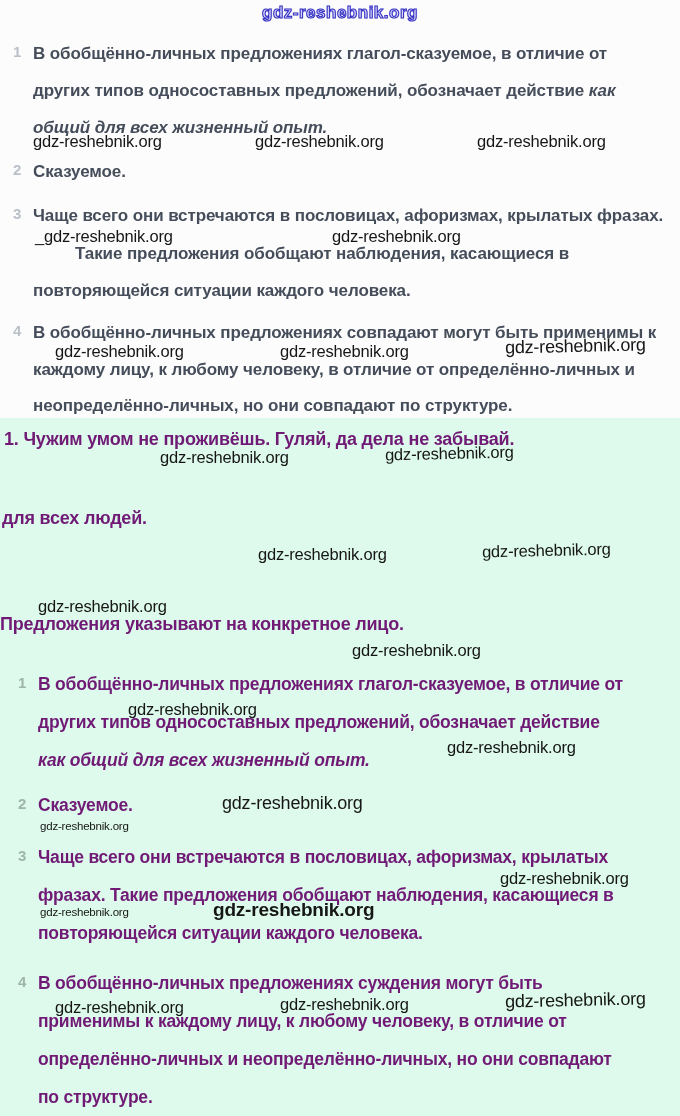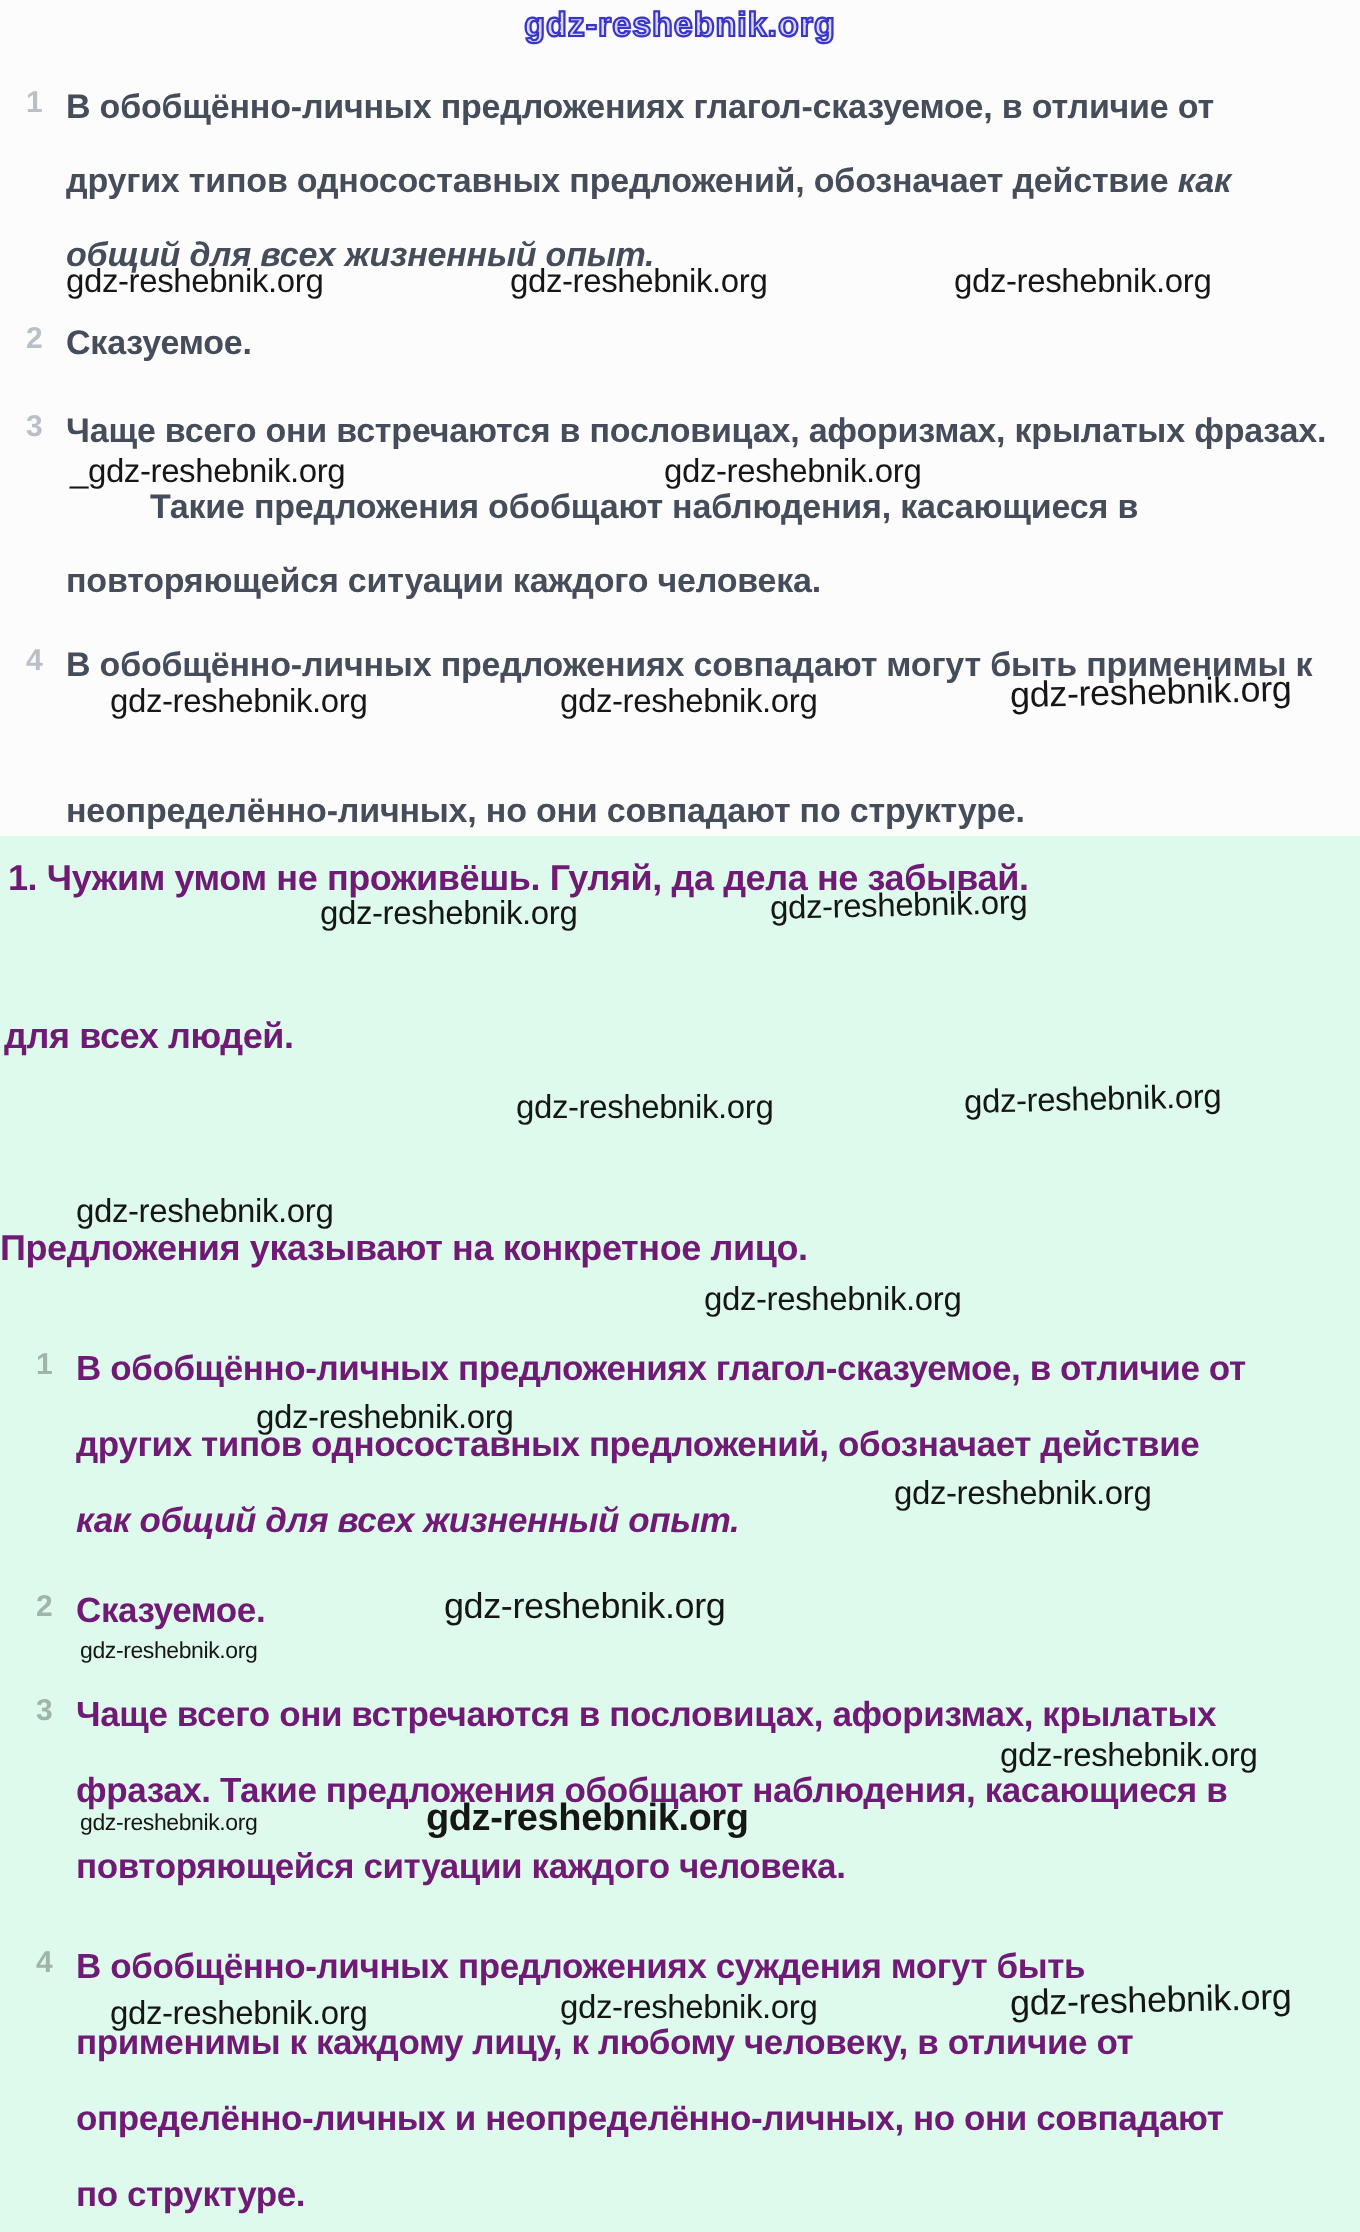--- a/index.html
+++ b/index.html
@@ -56,20 +56,21 @@
   <div class="line wm" style="left:35px;top:227px;">_gdz-reshebnik.org</div>
   <div class="line wm" style="left:332px;top:227px;">gdz-reshebnik.org</div>
   <div class="line t" style="left:33px;top:244px;margin-left:42px;">Такие предложения обобщают наблюдения, касающиеся в</div>
   <div class="line t" style="left:33px;top:281px;">повторяющейся ситуации каждого человека.</div>
 
   <div class="line num" style="left:13px;top:323px;">4</div>
   <div class="line t" style="left:33px;top:323px;">В обобщённо-личных предложениях совпадают могут быть применимы к</div>
   <div class="line wm" style="left:55px;top:342px;">gdz-reshebnik.org</div>
   <div class="line wm" style="left:280px;top:342px;">gdz-reshebnik.org</div>
   <div class="line wm wm-lg tilt" style="left:505px;top:336px;">gdz-reshebnik.org</div>
+  <div class="line t" style="left:33px;top:360px;">каждому лицу, к любому человеку, в отличие от определённо-личных и</div>
   <div class="line t" style="left:33px;top:396px;">неопределённо-личных, но они совпадают по структуре.</div>
 
   <div class="line a ap" style="left:4px;top:429px;">1. Чужим умом не проживёшь. Гуляй, да дела не забывай.</div>
   <div class="line wm" style="left:160px;top:448px;">gdz-reshebnik.org</div>
   <div class="line wm tilt" style="left:385px;top:444px;">gdz-reshebnik.org</div>
   <div class="line a ap" style="left:2px;top:508px;">для всех людей.</div>
 
   <div class="line wm" style="left:258px;top:545px;">gdz-reshebnik.org</div>
   <div class="line wm tilt" style="left:482px;top:541px;">gdz-reshebnik.org</div>
   <div class="line wm" style="left:38px;top:597px;">gdz-reshebnik.org</div>

